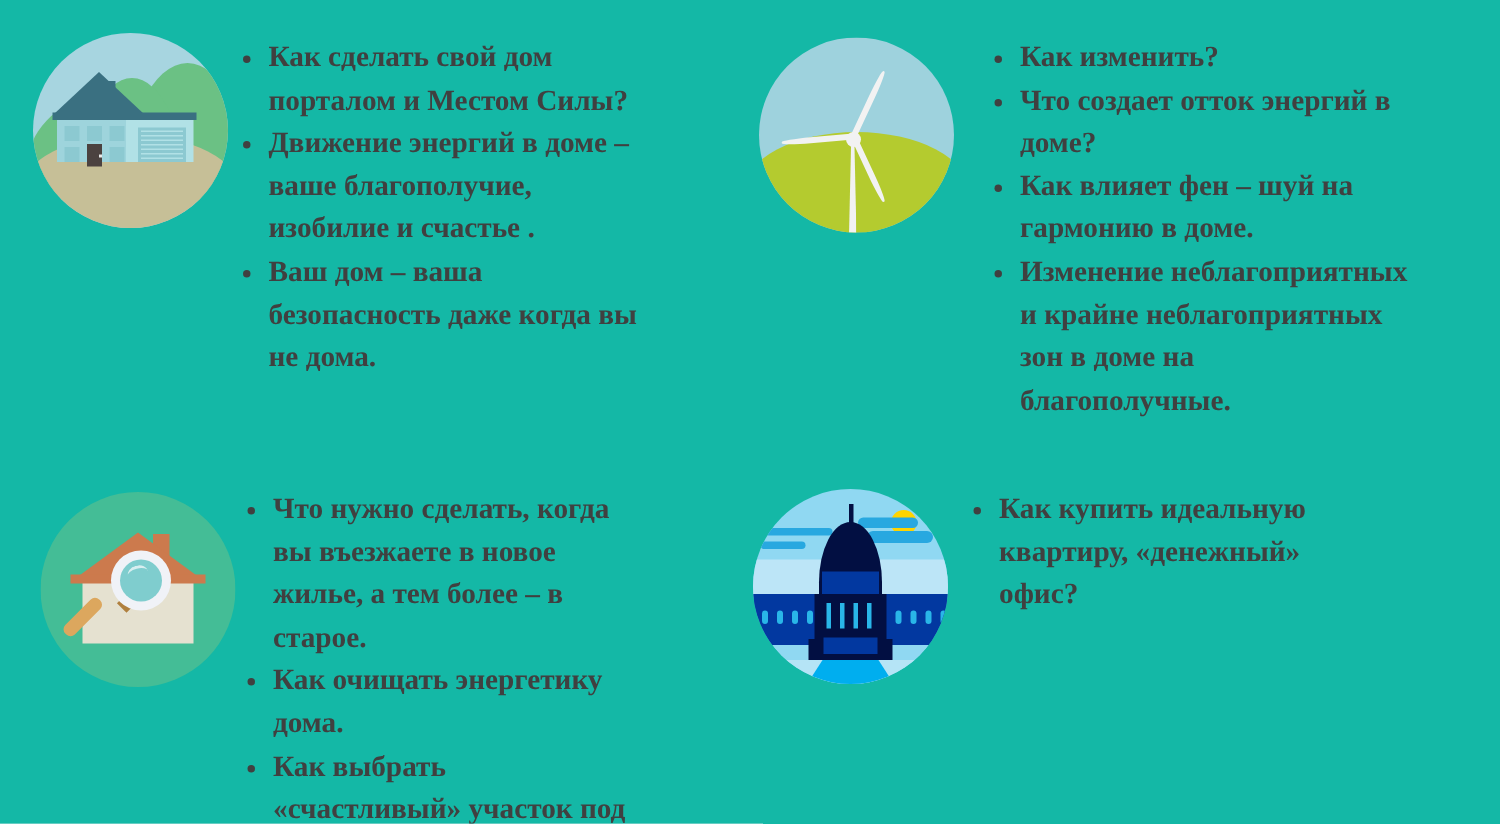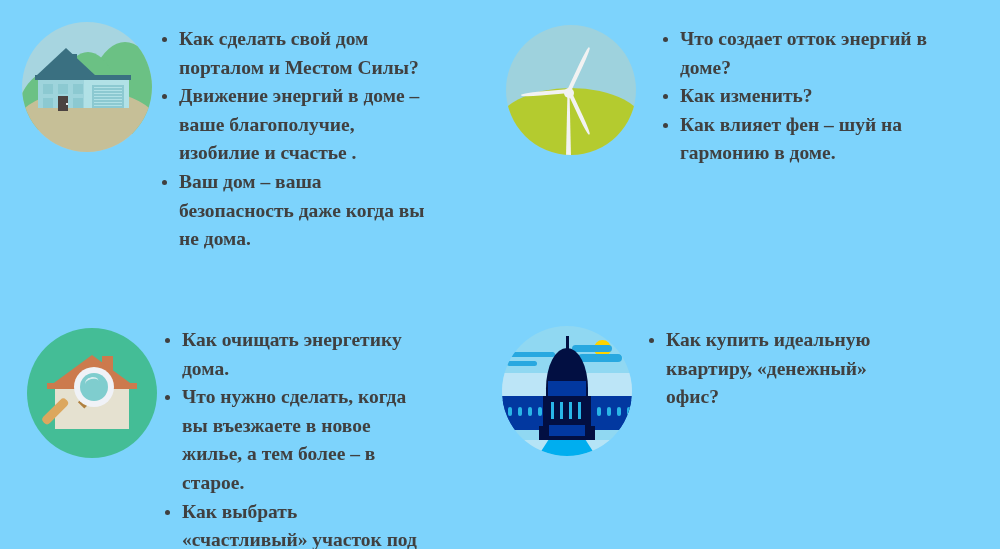--- a/index.html
+++ b/index.html
@@ -11,21 +11,21 @@
     width: 1000px;
     height: 549px;
     background: #f0f0f0;
     font-family: "Liberation Serif", "DejaVu Serif", serif;
     overflow: hidden;
   }
   .slide {
     position: relative;
     width: 1000px;
     height: 549px;
-    background: #7dd3fc;
+    background: #14b8a6;
   }
 
   
   .quadrant {
     position: absolute;
     display: flex;
     align-items: flex-start;
   }
   #q-topleft     { left: 0px;   top: 0px;   width: 500px; height: 275px; }
   #q-topright    { left: 500px; top: 0px;   width: 500px; height: 275px; }
@@ -285,44 +285,45 @@
         <div class="wt-sky"></div>
         <div class="wt-grass"></div>
         <div class="wt-mast"></div>
         <div class="wt-blade b1"></div>
         <div class="wt-blade b2"></div>
         <div class="wt-blade b3"></div>
         <div class="wt-hub"></div>
       </div>
     </div>
     <ul class="bullets" id="txt-topright">
+      <li>Как изменить?</li>
       <li>Что создает отток энергий в доме?</li>
-      <li>Как изменить?</li>
       <li>Как влияет фен – шуй на гармонию в доме.</li>
+      <li>Изменение неблагоприятных и крайне неблагоприятных зон в доме на благополучные.</li>
     </ul>
   </div>
 
   <div class="quadrant" id="q-bottomleft">
     <div class="icon-wrap">
       <div class="circle-icon">
         <div class="hi-bg"></div>
         <div class="hi-walls"></div>
         <div class="hi-chim"></div>
         <div class="hi-roof"></div>
         <div class="hi-eave"></div>
         <div class="hi-handle"></div>
         <div class="hi-handle-dark"></div>
         <div class="hi-ring"></div>
         <div class="hi-lens"></div>
         <div class="hi-glint"></div>
       </div>
     </div>
     <ul class="bullets" id="txt-bottomleft">
+      <li>Что нужно сделать, когда вы въезжаете в новое жилье, а тем более – в старое.</li>
       <li>Как очищать энергетику дома.</li>
-      <li>Что нужно сделать, когда вы въезжаете в новое жилье, а тем более – в старое.</li>
       <li>Как выбрать «счастливый» участок под застройку дома?</li>
     </ul>
   </div>
 
   <div class="quadrant" id="q-bottomright">
     <div class="icon-wrap">
       <div class="circle-icon">
         <div class="cp-sky"></div>
         <div class="cp-band1"></div>
         <div class="cp-sun"></div>

